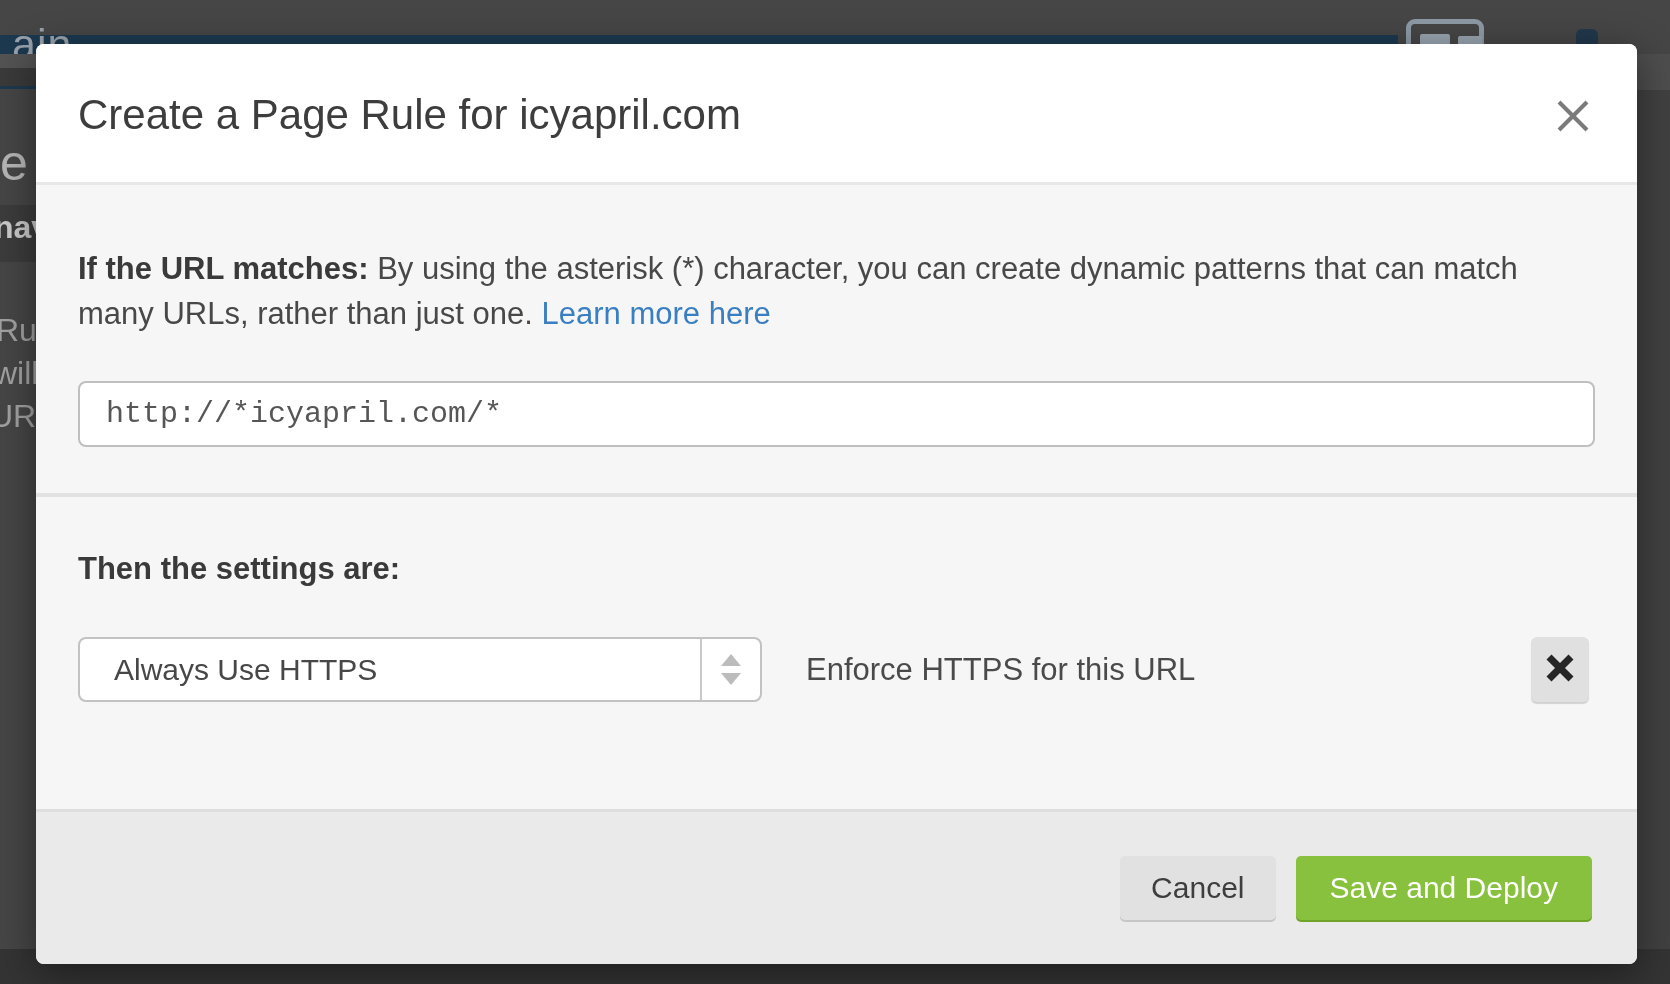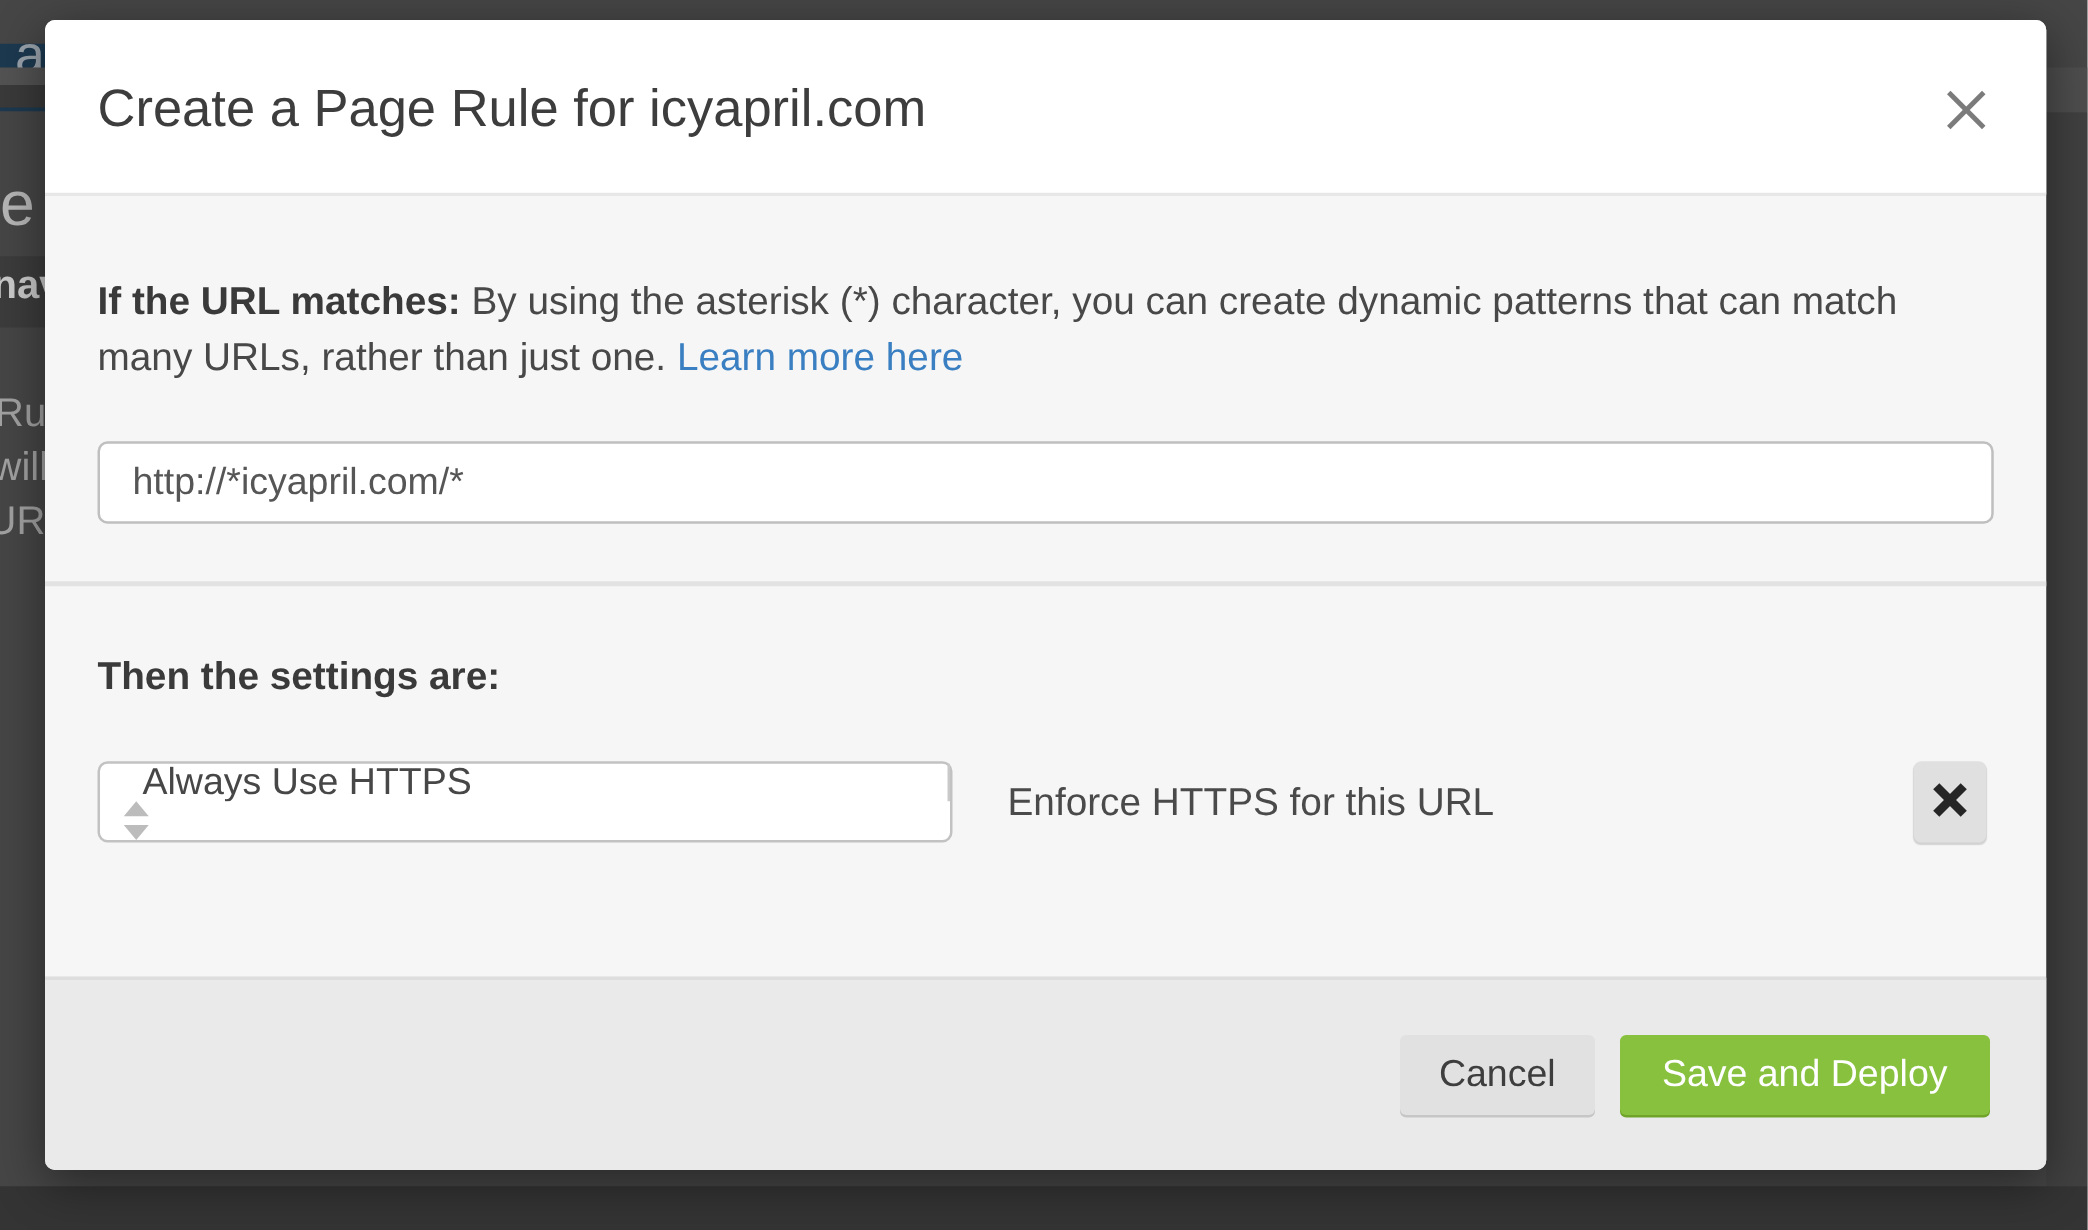--- a/index.html
+++ b/index.html
@@ -27,43 +27,43 @@
   .b-r2 { right:0; top:90px; width:33px; height:859px; background:#414141; }
   .b-bot{ left:0; top:949px; width:1670px; height:35px; background:#343434; }
   .frag { position:absolute; color:#a2a2a2; font-size:32px; white-space:nowrap; }
   .frag-e   { left:0;    top:134px; font-size:50px; color:#b6b6b6; }
   .frag-nav { left:-6px; top:209px; font-weight:bold; color:#cacaca; }
   .frag-ru  { left:-4px; top:312px; }
   .frag-will{ left:-6px; top:355px; }
   .frag-ur  { left:-10px;top:398px; }
 
   
-  .modal { position:absolute; left:36px; top:16px; width:1601px; height:920px;
+  .modal { position:absolute; left:36px; top:44px; width:1601px; height:920px;
     background:#f6f6f6; border-radius:8px; box-shadow:0 10px 40px rgba(0,0,0,.45); }
   .modal-header { position:relative; height:141px; background:#ffffff;
     border-bottom:3px solid #e7e7e7; border-radius:8px 8px 0 0; }
   .modal-title { position:absolute; left:42px; top:0; line-height:141px;
     font-size:42px; color:#3d3d3d; white-space:nowrap; }
   .close-btn { position:absolute; left:1510px; top:46px; width:54px; height:54px;
     display:flex; align-items:center; justify-content:center;
     background:transparent; border:none; cursor:pointer; }
 
   .section-url { padding:61px 42px 46px 42px; border-bottom:4px solid #e2e2e2; }
   .url-help { max-width:1490px; font-size:31px; line-height:45px; color:#484848; }
   .url-help b { color:#3a3a3a; }
   .url-help a { color:#3a7fc1; text-decoration:none; cursor:pointer; }
   .url-input { display:block; width:100%; height:66px; margin-top:45px;
     border:2px solid #bfbfbf; border-radius:8px; background:#ffffff;
-    padding:0 26px; font-size:30px; color:#565656; font-family:Liberation Sans, sans-serif; outline:none; }
+    padding:0 26px; font-size:30px; color:#565656; font-family:Liberation Mono, monospace; outline:none; }
 
   .section-settings { padding:54px 42px 0 42px; }
   .settings-heading { font-size:31px; font-weight:bold; color:#3a3a3a; }
   .setting-row { display:flex; align-items:center; margin-top:50px; height:65px; }
   .select-box { display:flex; width:684px; height:65px; background:#ffffff;
-    border:2px solid #c2c2c2; border-radius:8px; cursor:pointer;flex-direction:column; }
+    border:2px solid #c2c2c2; border-radius:8px; cursor:pointer; }
   .select-value { flex:1; display:flex; align-items:center; padding-left:34px;
     font-size:30px; color:#474747; border-right:2px solid #c9c9c9; white-space:nowrap; overflow:hidden; }
   .select-stepper { width:58px; display:flex; flex-direction:column;
     align-items:center; justify-content:center; gap:7px; }
   .tri-up   { width:0; height:0; border-left:10px solid transparent; border-right:10px solid transparent; border-bottom:12px solid #bcbcbc; }
   .tri-down { width:0; height:0; border-left:10px solid transparent; border-right:10px solid transparent; border-top:12px solid #bcbcbc; }
   .setting-desc { margin-left:44px; font-size:31px; color:#4a4a4a; white-space:nowrap; }
   .remove-btn { margin-left:auto; margin-right:6px; width:58px; height:65px;
     background:#e0e0e0; border:none; border-radius:6px; cursor:pointer;
     display:flex; align-items:center; justify-content:center;

